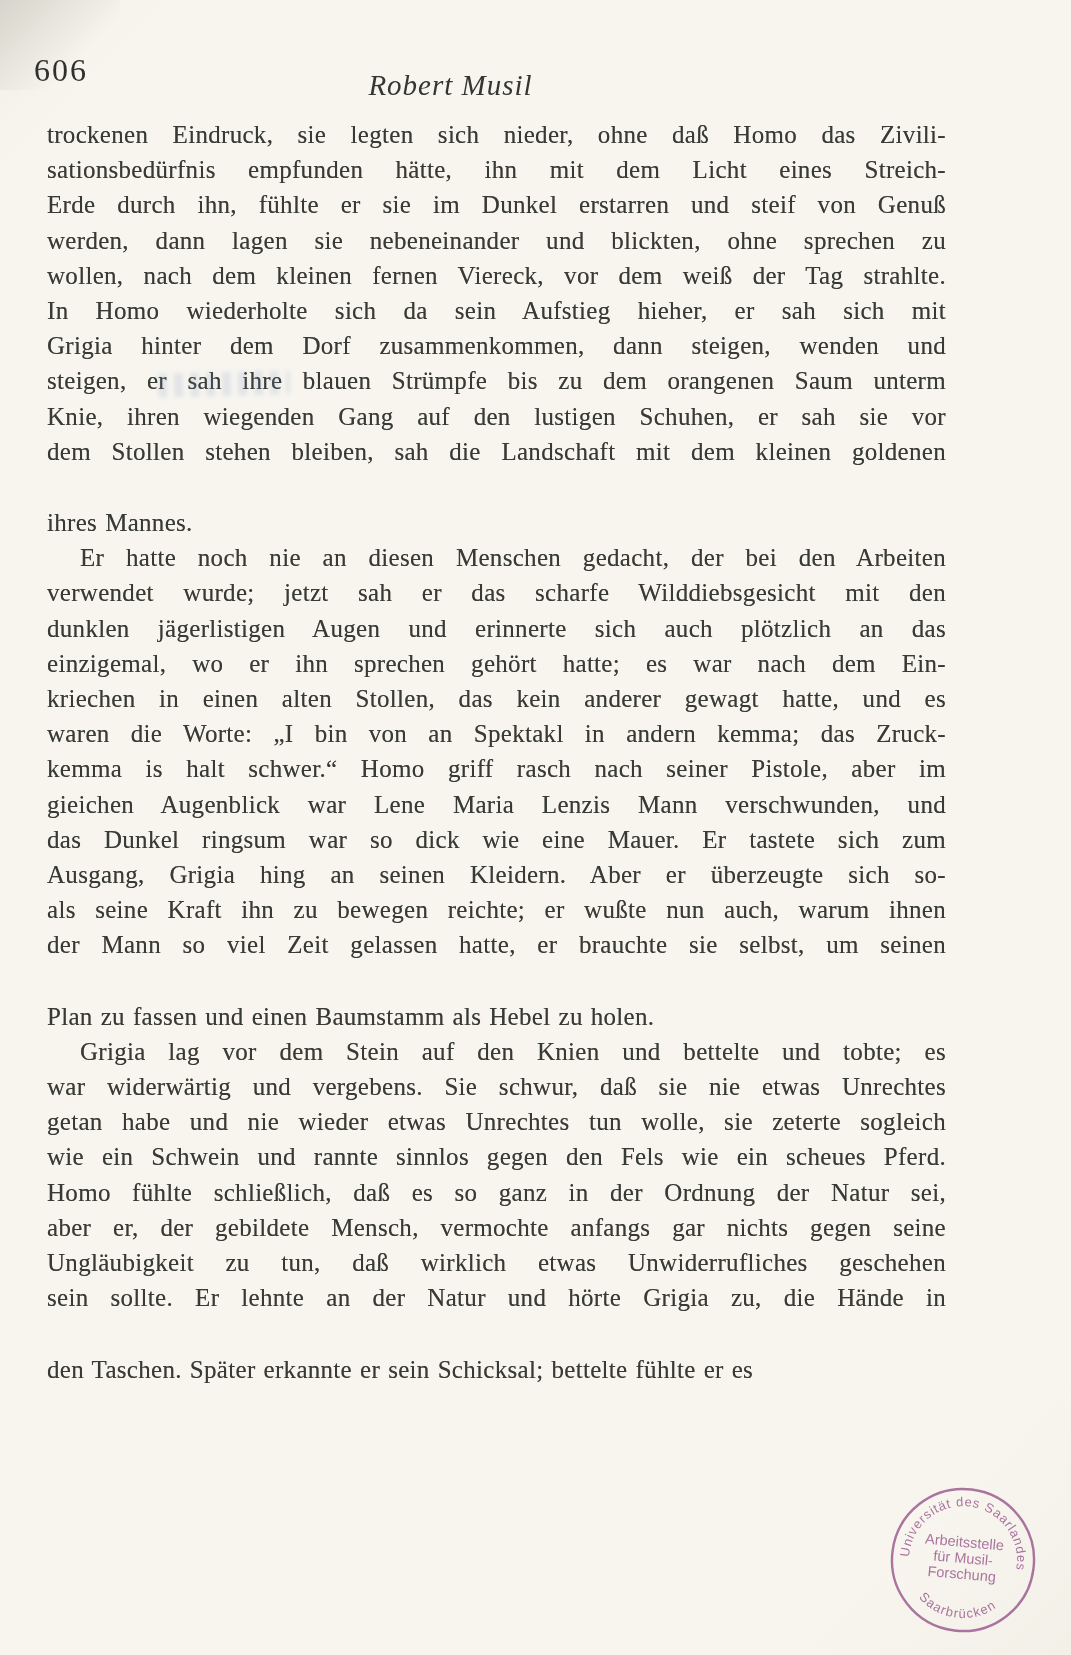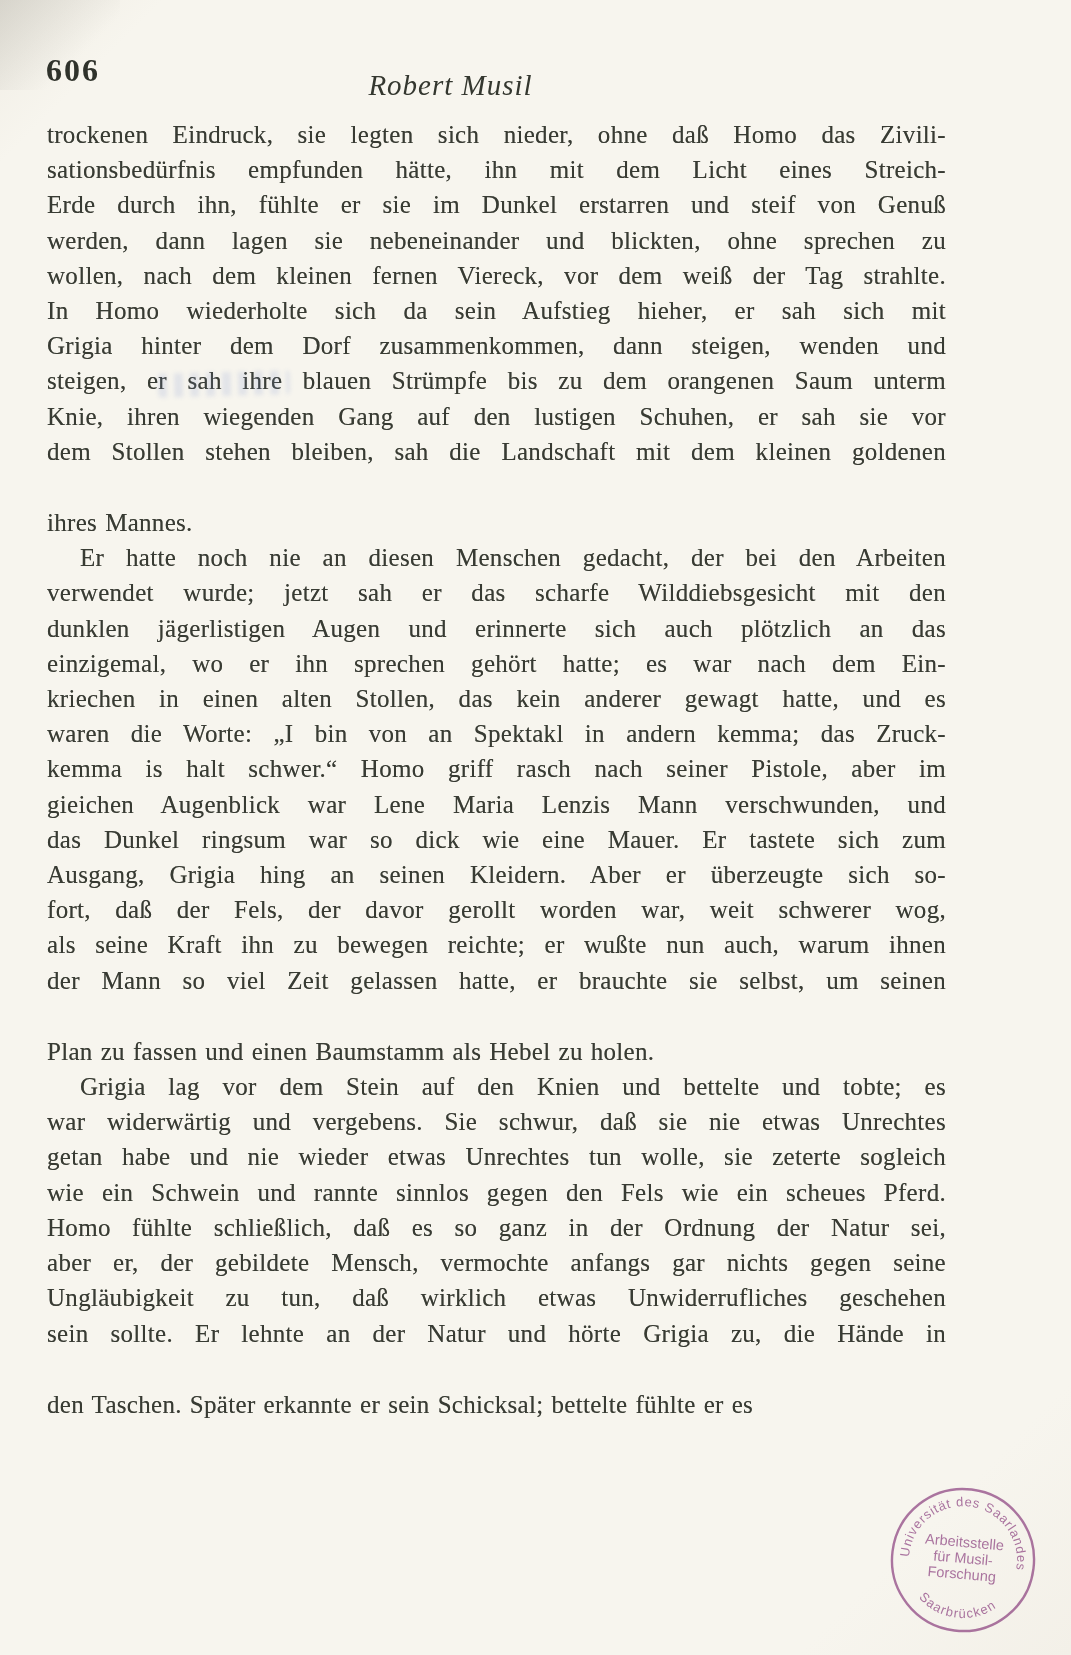--- a/index.html
+++ b/index.html
@@ -11,22 +11,22 @@
     font-family: "Liberation Serif", "DejaVu Serif", serif;
     color: #383b33;
     overflow: hidden;
   }
   .corner-shade {
     position: absolute; left: 0; top: 0; width: 120px; height: 90px;
     background: linear-gradient(135deg, rgba(150,148,140,.28), rgba(150,148,140,0) 65%);
     pointer-events: none;
   }
   .page-number {
-    position: absolute; left: 46px; top: 52px;
-    font-size: 32px; font-weight: 700; letter-spacing: 2px;
+    position: absolute; left: 34px; top: 52px;
+    font-size: 32px; font-weight: 400; letter-spacing: 2px;
     color: #2f322b;
   }
   .running-head {
     position: absolute; left: 47px; top: 69px; width: 899px;
     box-sizing: border-box; padding-right: 92px;
     text-align: center; font-style: italic;
     font-size: 29px; letter-spacing: 1px; color: #34372f;
   }
   .textblock {
     position: absolute; left: 47px; top: 117px; width: 899px;
@@ -89,21 +89,20 @@
         <div class="line indent">Er hatte noch nie an diesen Menschen gedacht, der bei den Arbeiten</div>
         <div class="line">verwendet wurde; jetzt sah er das scharfe Wilddiebsgesicht mit den</div>
         <div class="line">dunklen jägerlistigen Augen und erinnerte sich auch plötzlich an das</div>
         <div class="line">einzigemal, wo er ihn sprechen gehört hatte; es war nach dem Ein-</div>
         <div class="line">kriechen in einen alten Stollen, das kein anderer gewagt hatte, und es</div>
         <div class="line">waren die Worte: „I bin von an Spektakl in andern kemma; das Zruck-</div>
         <div class="line">kemma is halt schwer.“ Homo griff rasch nach seiner Pistole, aber im</div>
         <div class="line">gieichen Augenblick war Lene Maria Lenzis Mann verschwunden, und</div>
         <div class="line">das Dunkel ringsum war so dick wie eine Mauer. Er tastete sich zum</div>
         <div class="line">Ausgang, Grigia hing an seinen Kleidern. Aber er überzeugte sich so-</div>
-        <div class="line">fort, daß der Fels, der davor gerollt worden war, weit schwerer wog,</div>
         <div class="line">als seine Kraft ihn zu bewegen reichte; er wußte nun auch, warum ihnen</div>
         <div class="line">der Mann so viel Zeit gelassen hatte, er brauchte sie selbst, um seinen</div>
         <div class="line last">Plan zu fassen und einen Baumstamm als Hebel zu holen.</div>
       </div>
       <div>
         <div class="line indent">Grigia lag vor dem Stein auf den Knien und bettelte und tobte; es</div>
         <div class="line">war widerwärtig und vergebens. Sie schwur, daß sie nie etwas Unrechtes</div>
         <div class="line">getan habe und nie wieder etwas Unrechtes tun wolle, sie zeterte sogleich</div>
         <div class="line">wie ein Schwein und rannte sinnlos gegen den Fels wie ein scheues Pferd.</div>
         <div class="line">Homo fühlte schließlich, daß es so ganz in der Ordnung der Natur sei,</div>

